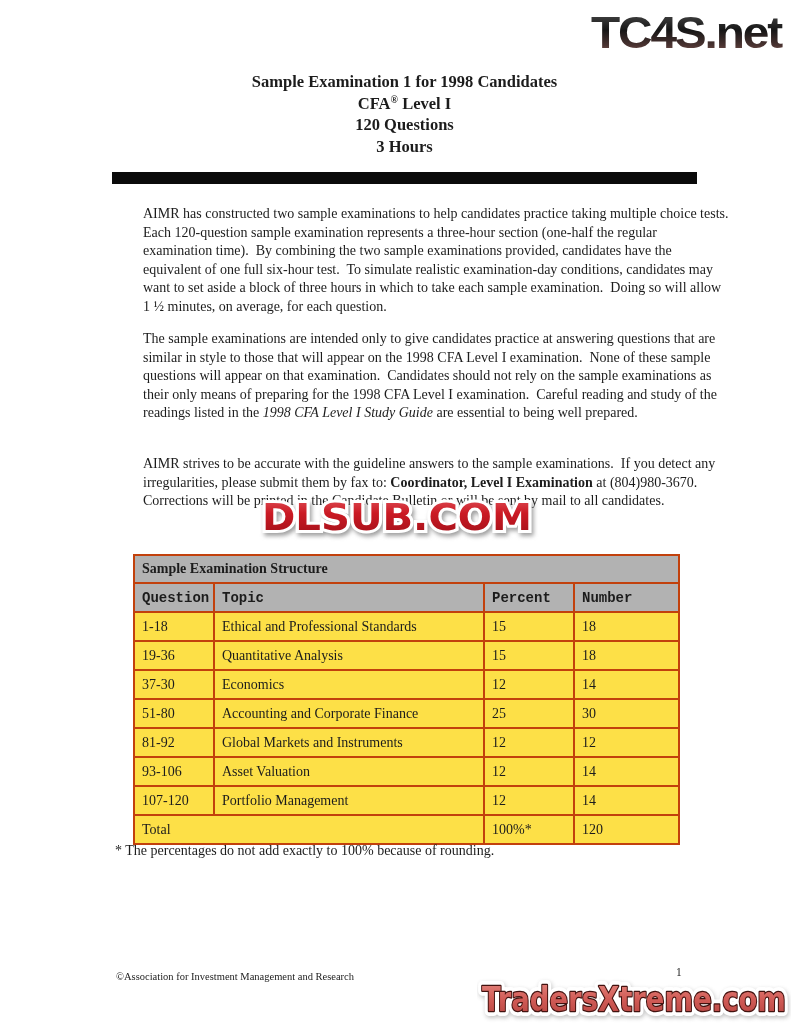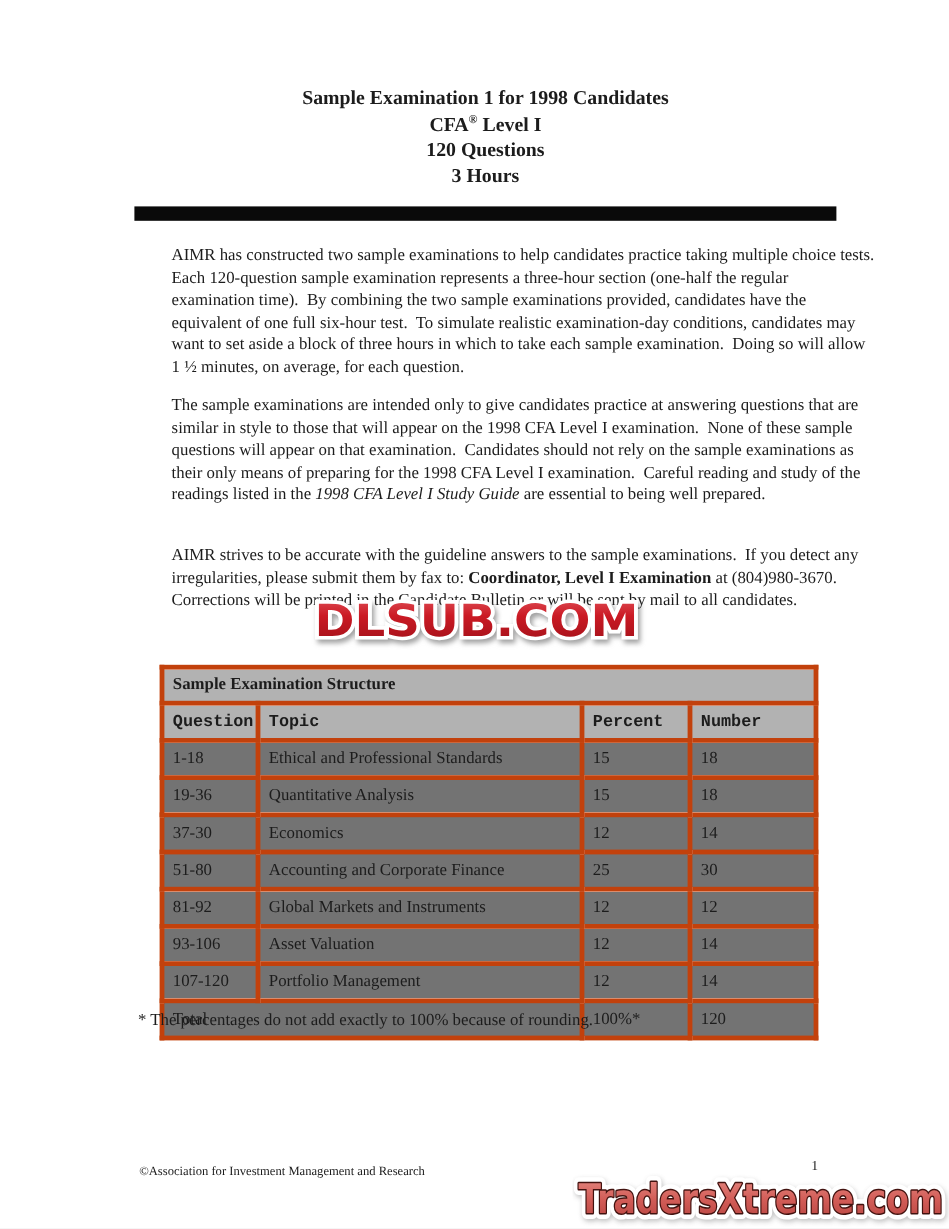--- a/index.html
+++ b/index.html
@@ -52,51 +52,64 @@
 
   
   .tbl-wrap { left: 133px; top: 554px; }
   table.exam {
     border-collapse: collapse;
     table-layout: fixed;
     width: 545px;
     font-size: 14px;
   }
   table.exam td {
-    border: 4px solid #c2410c;
+    border: 2px solid #c2410c;
     padding: 2px 7px;
     vertical-align: middle;
     overflow: hidden;
   }
   tr.title-row td {
     background: #b2b2b2;
     font-weight: bold;
     height: 22px;
   }
   tr.header-row td {
     background: #b2b2b2;
     font-weight: bold;
     height: 23px;
     font-family: Liberation Mono, monospace;
   }
-  tr.data-row td { height: 23px; background: #737373; }
+  tr.data-row td { height: 23px; background: #fde047; }
 
   
   .footnote { left: 115px; top: 843px; width: 586px; font-size: 14px; }
 
   
   .footer-copyright { left: 116px; top: 971px; font-size: 10.5px; }
   .page-number { left: 676px; top: 966px; font-size: 11.5px; }
   .bottom-logo { left: 477px; top: 973px; }
 </style>
 </head>
 <body>
 
 <div class="page">
 
+  <div class="abs top-logo">
+    <svg width="196" height="52" viewBox="0 0 196 52">
+      <defs>
+        <linearGradient id="tcg" x1="0" y1="0" x2="0" y2="1">
+          <stop offset="0" stop-color="#565656"></stop>
+          <stop offset="0.45" stop-color="#161616"></stop>
+          <stop offset="0.75" stop-color="#4a3331"></stop>
+          <stop offset="1" stop-color="#96675f"></stop>
+        </linearGradient>
+      </defs>
+      <text x="98" y="42" text-anchor="middle" font-family="Liberation Sans, sans-serif" font-weight="bold" font-size="45" letter-spacing="-2" textLength="190" lengthAdjust="spacingAndGlyphs" fill="url(#tcg)">TC4S.net</text>
+    </svg>
+  </div>
 
   <div class="abs title-block">
     <div>Sample Examination 1 for 1998 Candidates</div>
     <div><span>CFA</span><sup>®</sup><span class="pre"> Level I</span></div>
     <div>120 Questions</div>
     <div>3 Hours</div>
   </div>
 
   <div class="abs thick-rule"></div>
 

